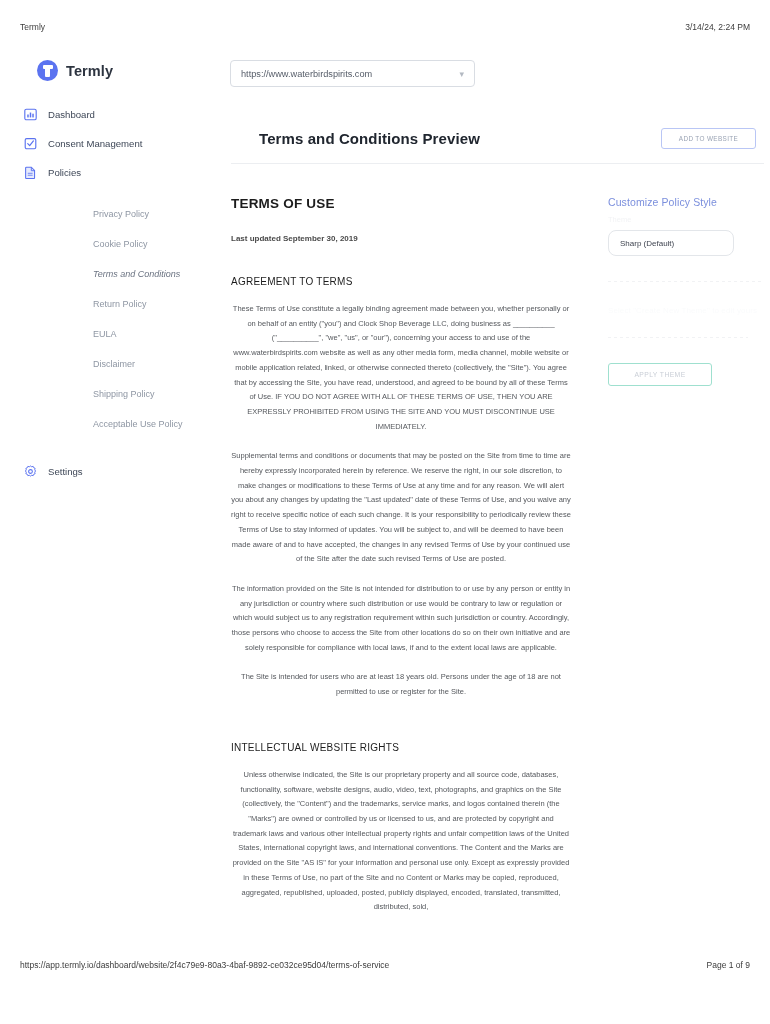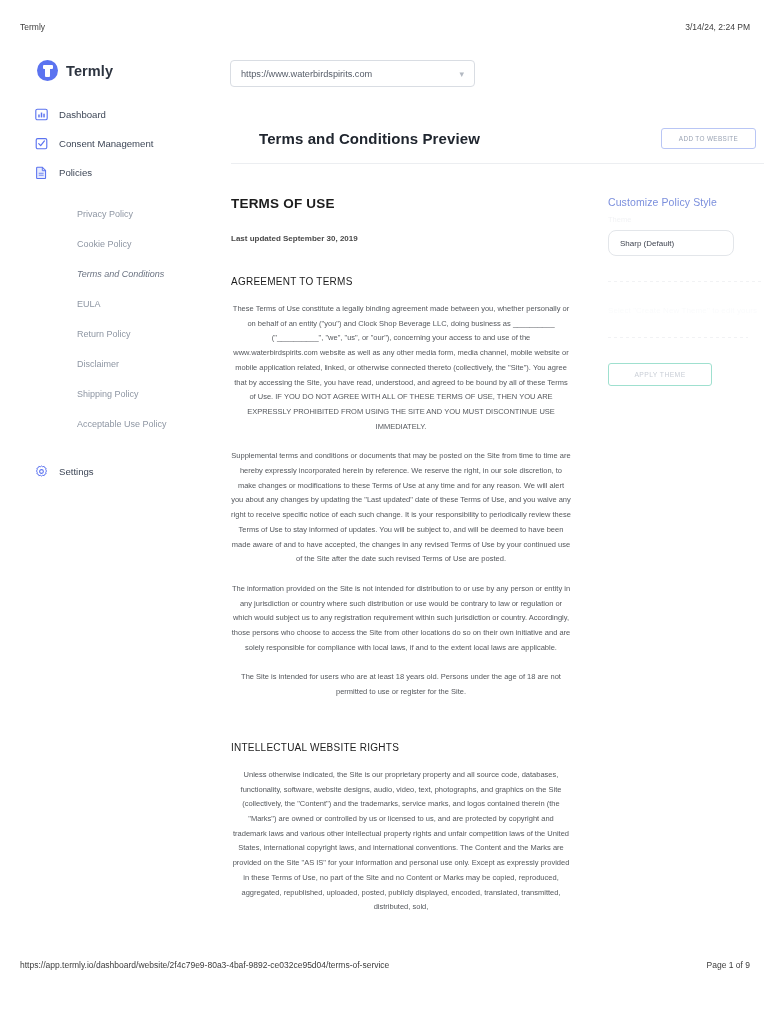--- a/index.html
+++ b/index.html
@@ -37,27 +37,27 @@
     content:""; position:absolute; left:5.5px; top:4.5px;
     width:10px; height:4px; background:#fff; border-radius:1px;
   }
   #brand .brand-text { font-size:14.5px; font-weight:bold; color:#2d3440; letter-spacing:.1px; }
 
   
   #sidebar { position:absolute; left:0; top:100px; width:225px; }
   .nav-top { position:relative; }
   .nav-item {
     display:flex; align-items:center; gap:11px;
-    height:29px; padding-left:35px; font-size:9.6px; color:#3e4757;
+    height:29px; padding-left:24px; font-size:9.6px; color:#3e4757;
   }
   .nav-item .label { white-space:nowrap; }
   .nav-ico { width:13px; height:13px; flex:none; }
   .sub-item {
     height:30px; display:flex; align-items:center;
-    padding-left:77px; font-size:9px; color:#8e96a3; position:relative;
+    padding-left:77px; font-size:9px; color:#8e96a3; position:relative;margin-left:16px;
   }
   .sub-item.active { color:#6b7382;font-style:italic; }
   .sub-item.active::before{
     content:""; position:absolute; left:-55px; top:4px;
     width:2px; height:23px; background:#5b73f0; border-radius:2px;
   }
   #nav-settings { margin-top:18px; }
 
   
   #url-select {
@@ -176,24 +176,24 @@
       <div class="sub-item">
         <span>Privacy Policy</span>
       </div>
       <div class="sub-item">
         <span>Cookie Policy</span>
       </div>
       <div class="sub-item active">
         <span>Terms and Conditions</span>
       </div>
       <div class="sub-item">
+        <span>Return Policy</span>
+      </div>
+      <div class="sub-item">
         <span>EULA</span>
-      </div>
-      <div class="sub-item">
-        <span>Return Policy</span>
       </div>
       <div class="sub-item">
         <span>Disclaimer</span>
       </div>
       <div class="sub-item">
         <span>Shipping Policy</span>
       </div>
       <div class="sub-item">
         <span>Acceptable Use Policy</span>
       </div>

